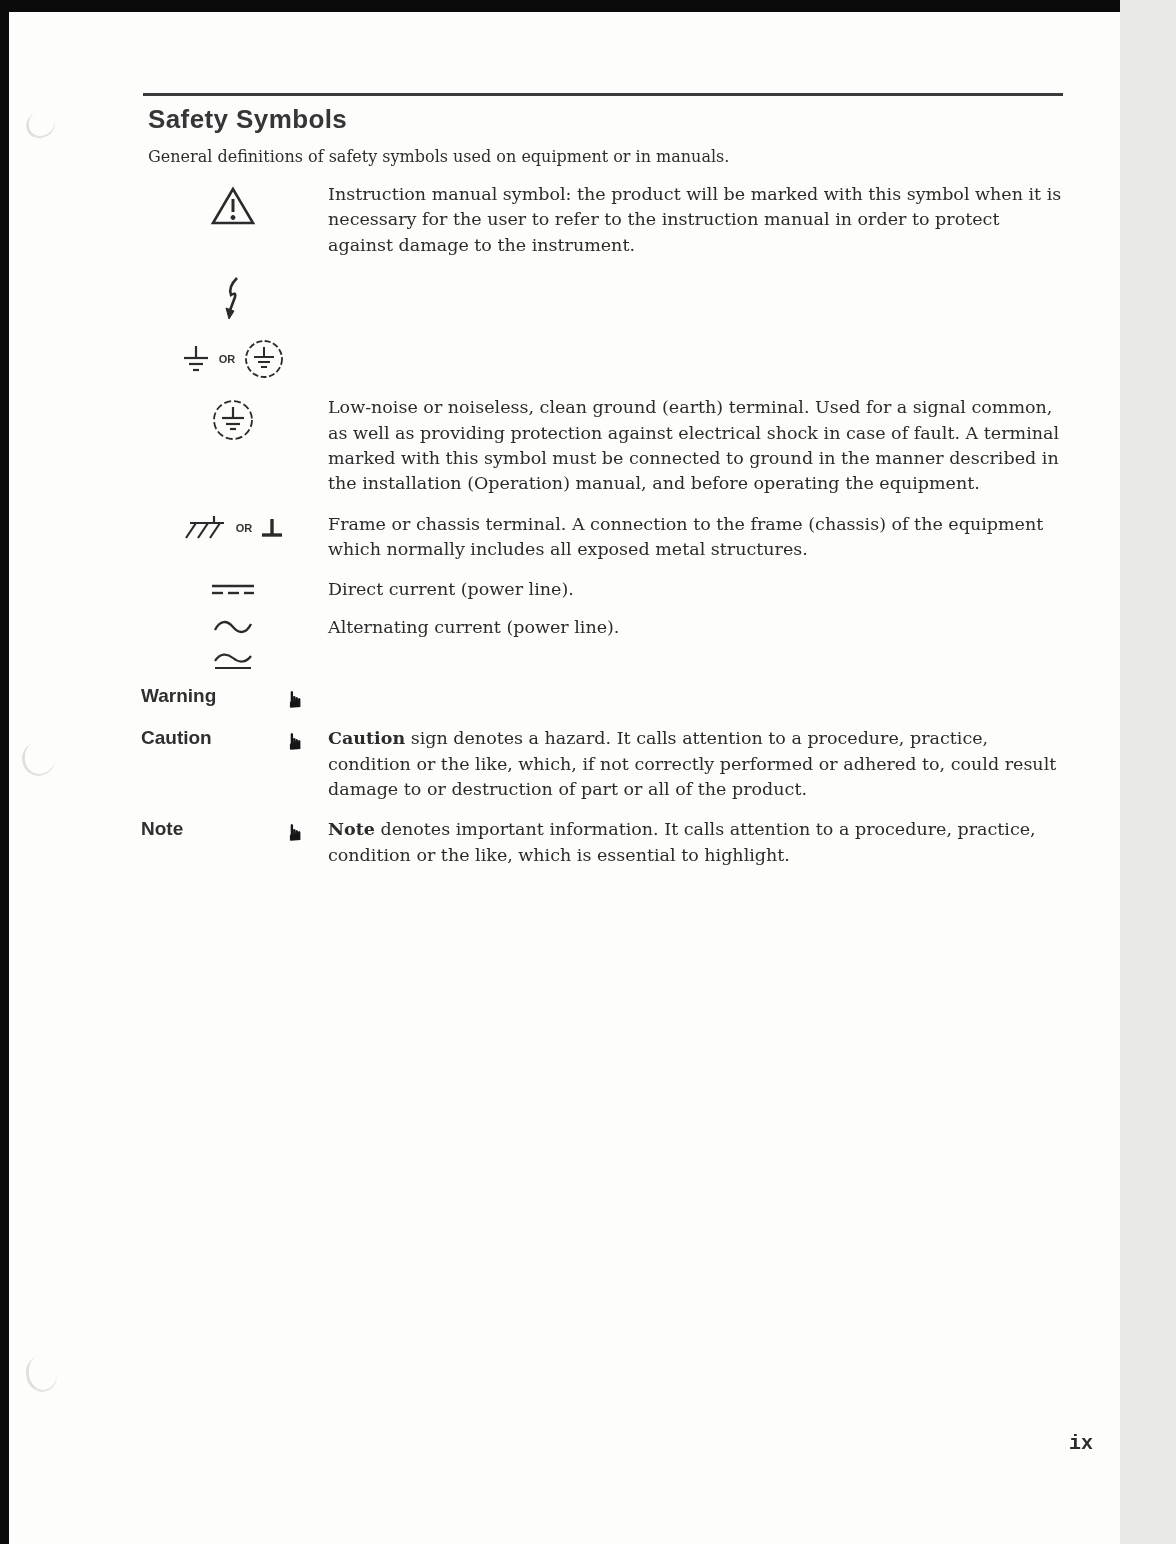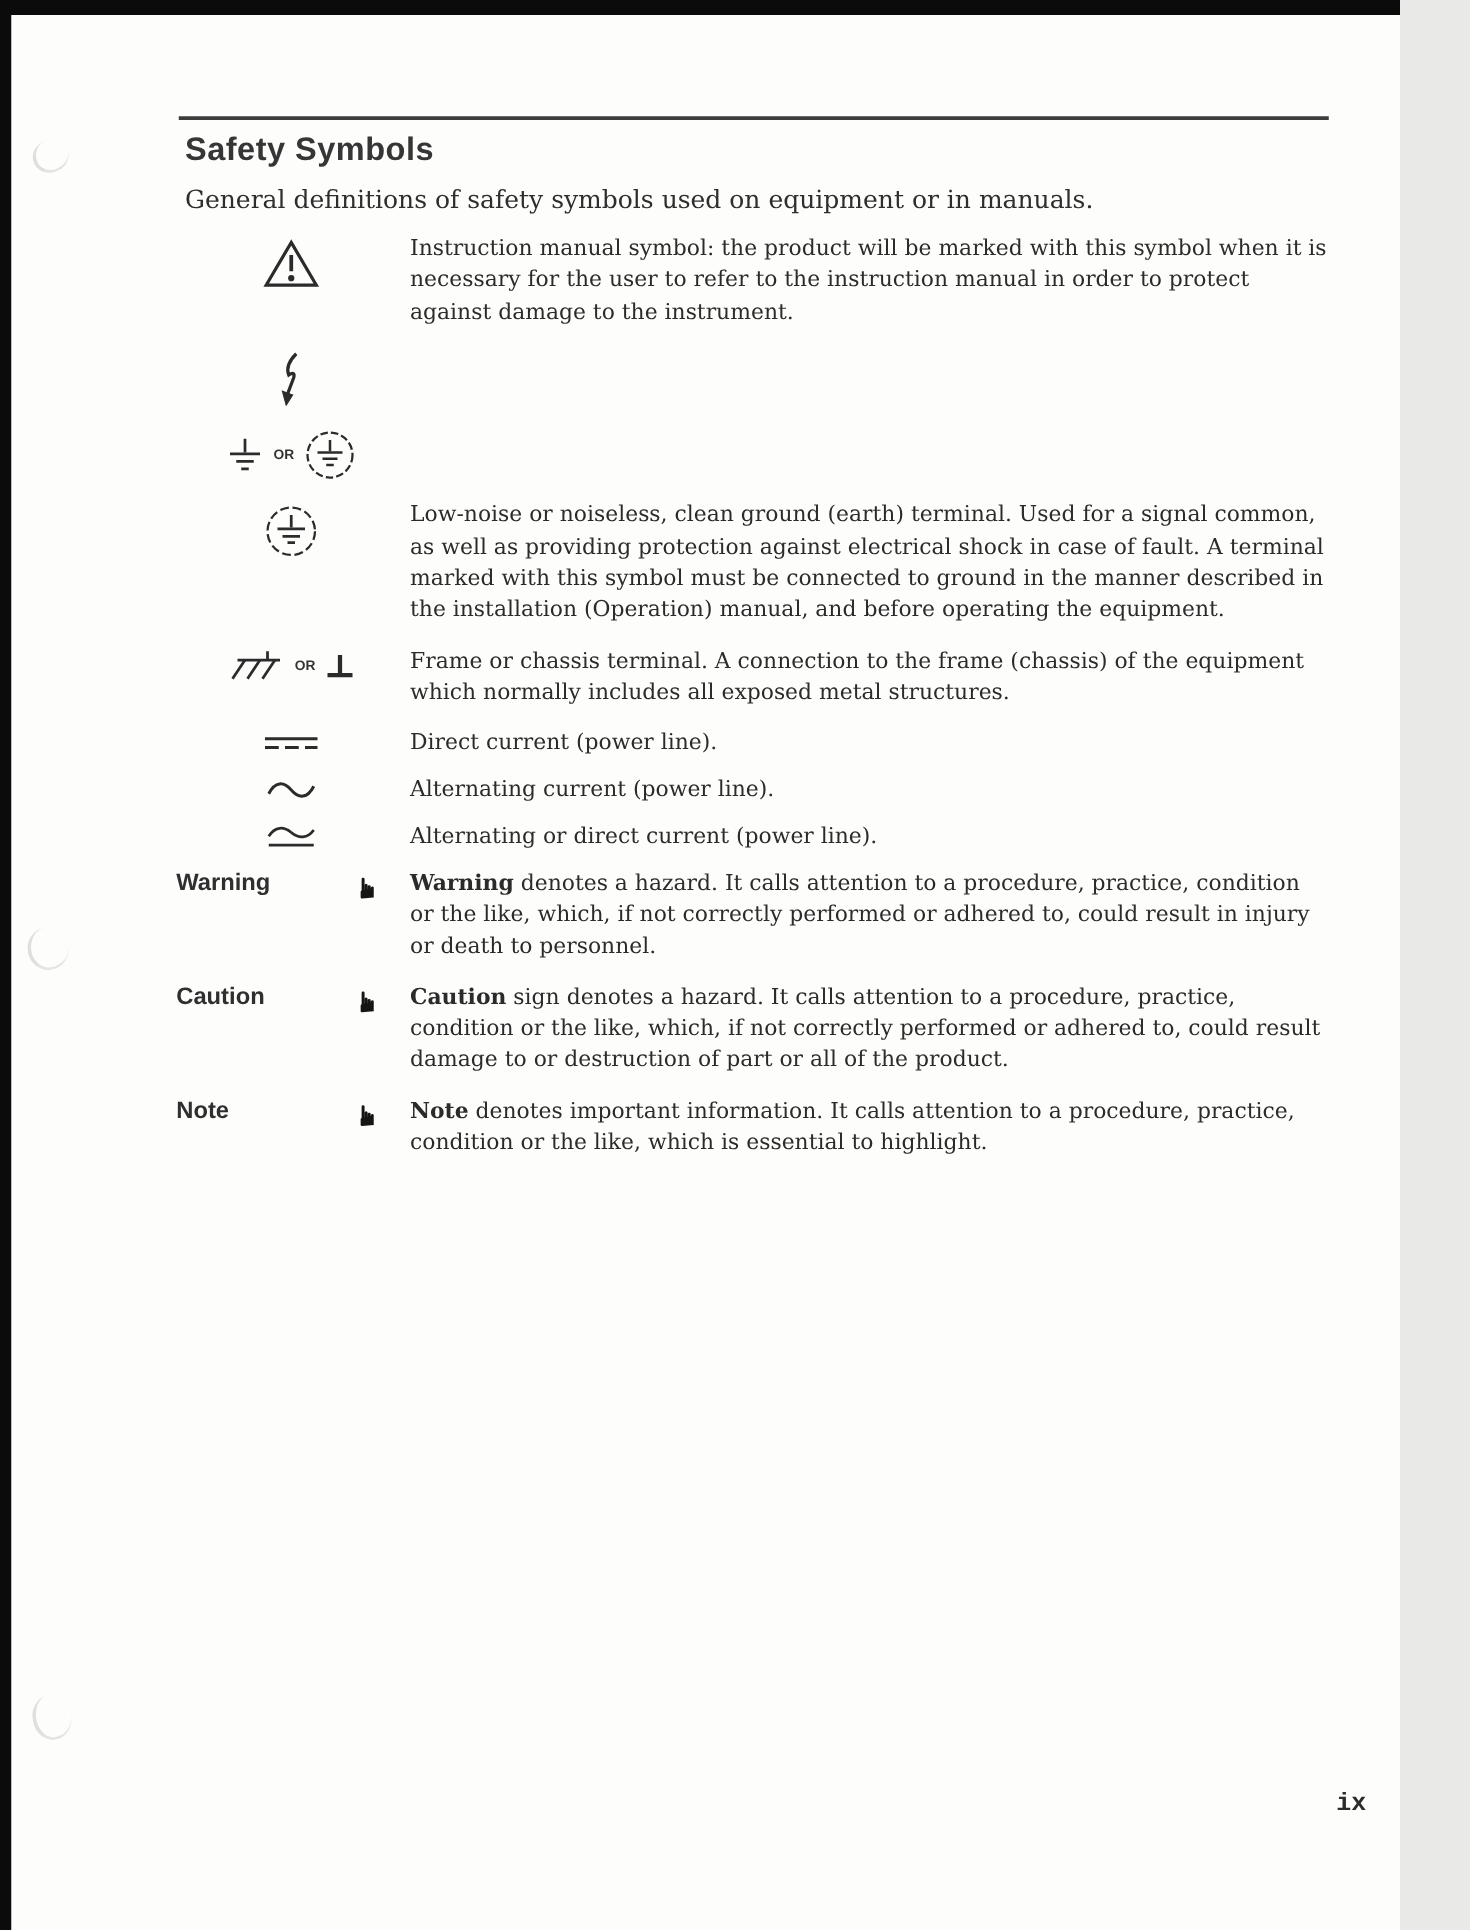--- a/index.html
+++ b/index.html
@@ -27,21 +27,21 @@
   .content {
     position: absolute; left: 115px; top: 104px; width: 948px;
   }
   h1.title {
     font-family: "Liberation Sans", sans-serif;
     font-size: 26px; font-weight: 700; color: #363636;
     letter-spacing: 0.4px;
     margin: 0 0 12px 33px;
   }
   p.intro {
-    font-size: 20px; margin: 0 0 16px 33px; color: #2e2e2e;
+    font-size: 16px; margin: 0 0 16px 33px; color: #2e2e2e;
   }
   .row { display: flex; margin-bottom: 15px; align-items: flex-start; margin-left: 23px; }
   .row.compact { margin-bottom: 12px; align-items: center; }
   .left-cell {
     flex: 0 0 190px; width: 190px;
     display: flex; align-items: flex-start; justify-content: center;
     padding-top: 3px; box-sizing: border-box;
   }
   .row.compact .left-cell { padding-top: 0; align-items: center; }
   .left-cell.alert {
@@ -198,31 +198,27 @@
       <div class="text-cell">Alternating current (power line).</div>
     </div>
 
     <div class="row compact">
       <div class="left-cell">
         <svg class="sym" width="42" height="20" viewBox="0 0 42 20">
           <path d="M3 9 C 8 1, 15 1, 21 6 C 27 11, 34 11, 39 4" fill="none" stroke-width="2.2"></path>
           <line x1="3" y1="16" x2="39" y2="16" stroke-width="2.2"></line>
         </svg>
       </div>
-      <div class="text-cell">Alternating or direct current (power line).</div>
     </div>
 
     <div class="row">
       <div class="left-cell alert">
         <span class="alert-label">Warning</span>
         <span class="hand">☛</span>
       </div>
-      <div class="text-cell">
-        <span class="lead">Warning</span><span> denotes a hazard. It calls attention to a procedure, practice, condition or the like, which, if not correctly performed or adhered to, could result in injury or death to personnel.</span>
-      </div>
     </div>
 
     <div class="row">
       <div class="left-cell alert">
         <span class="alert-label">Caution</span>
         <span class="hand">☛</span>
       </div>
       <div class="text-cell">
         <span class="lead">Caution</span><span> sign denotes a hazard. It calls attention to a procedure, practice, condition or the like, which, if not correctly performed or adhered to, could result damage to or destruction of part or all of the product.</span>
       </div>

